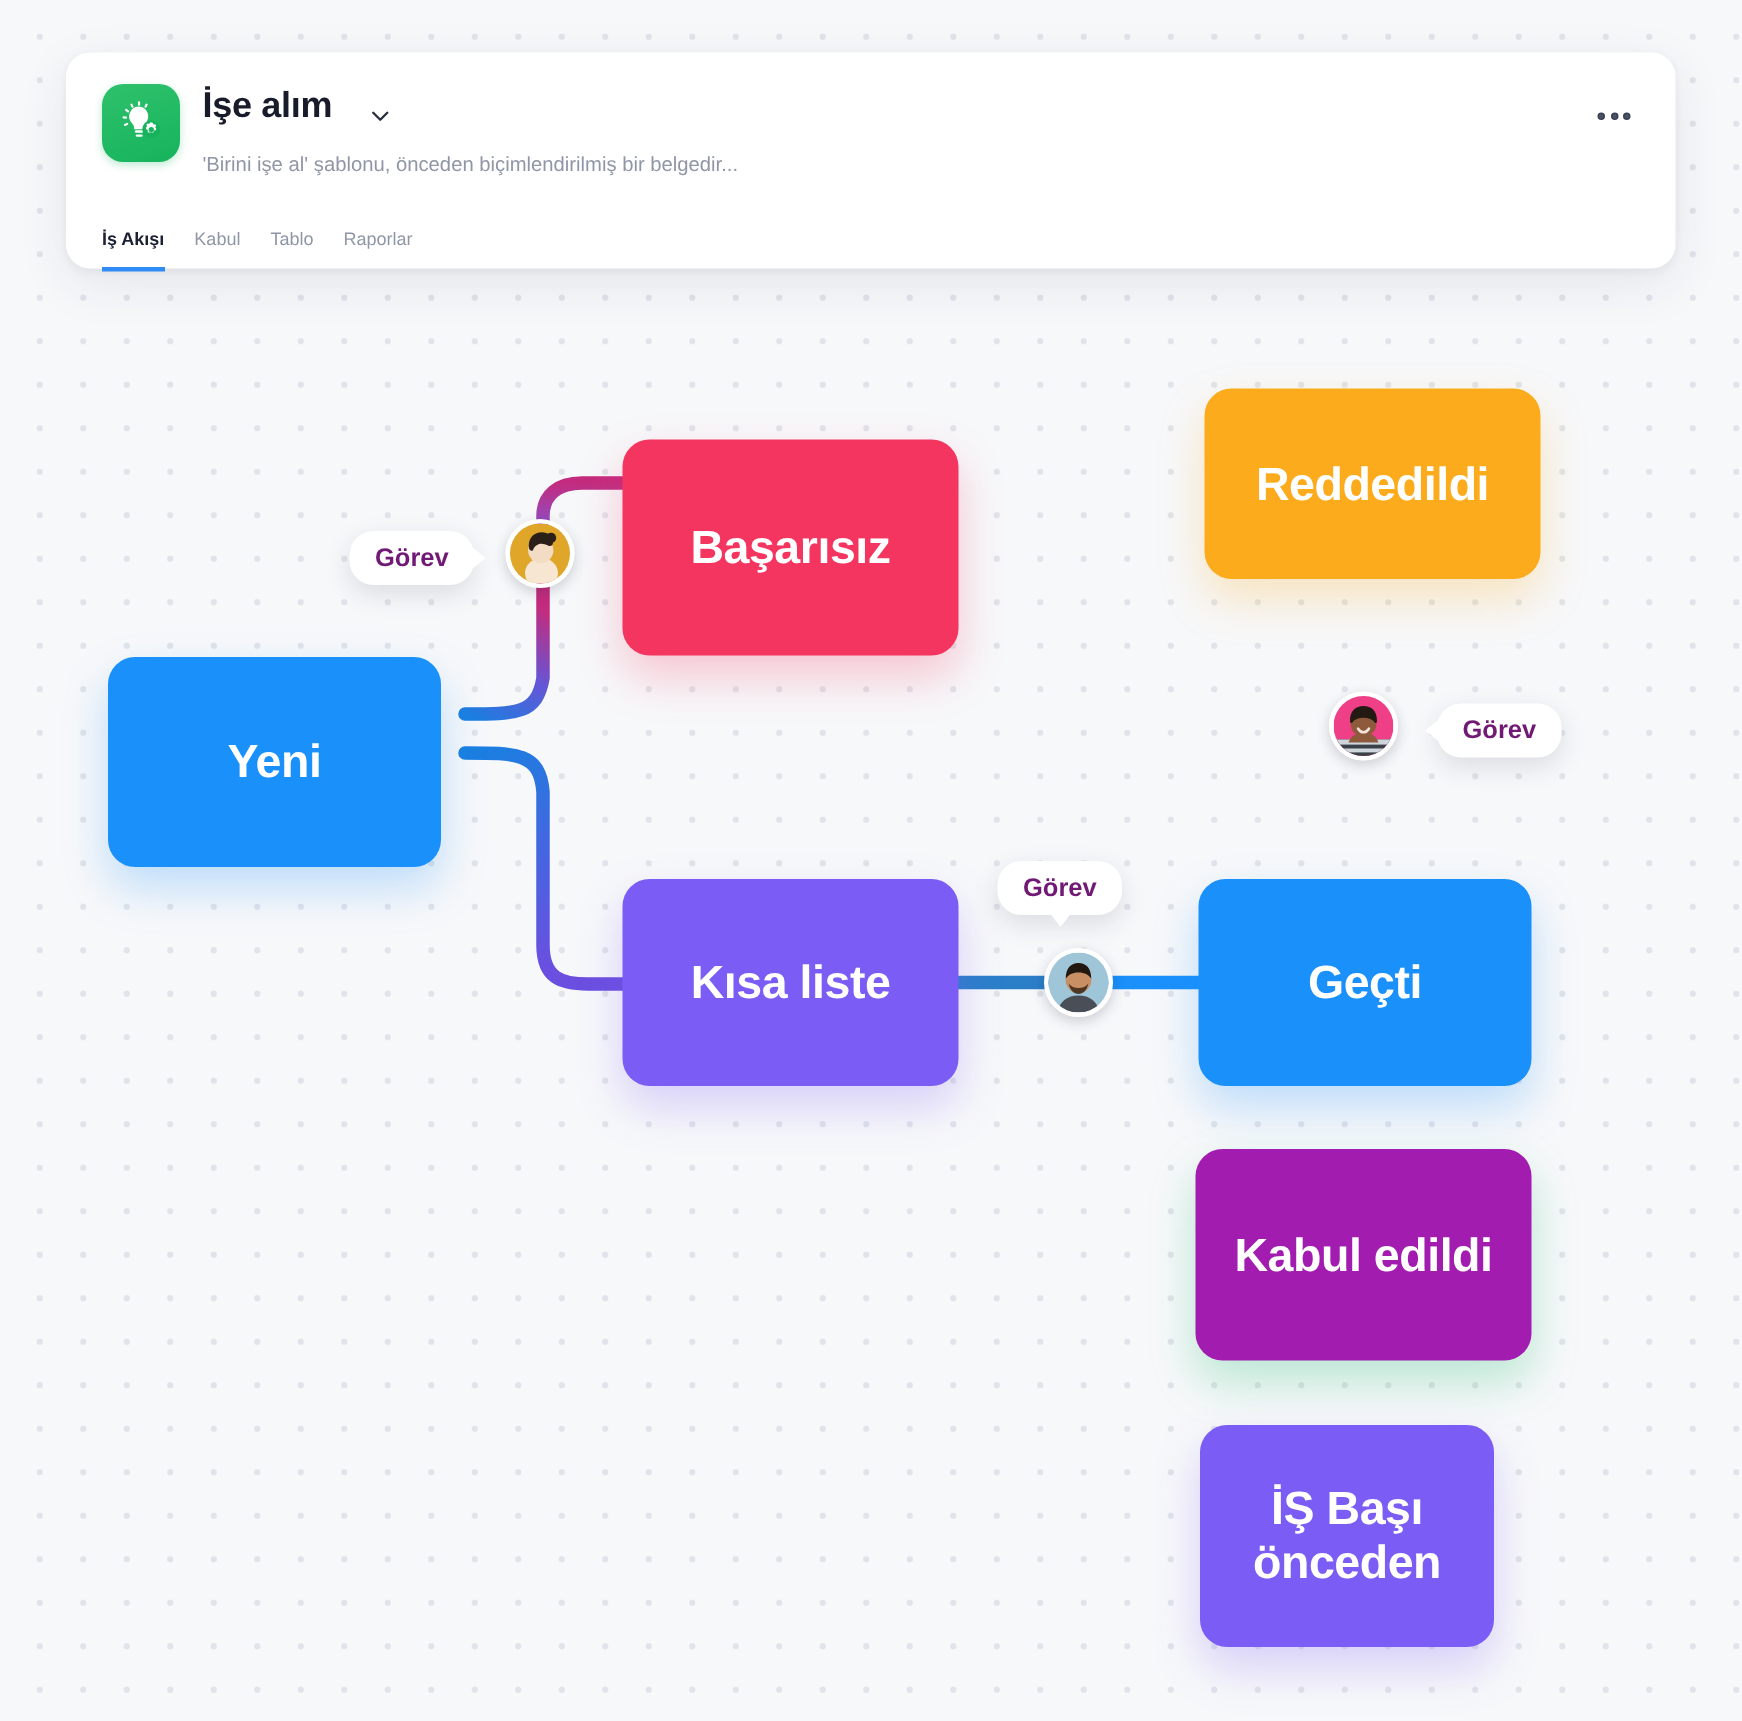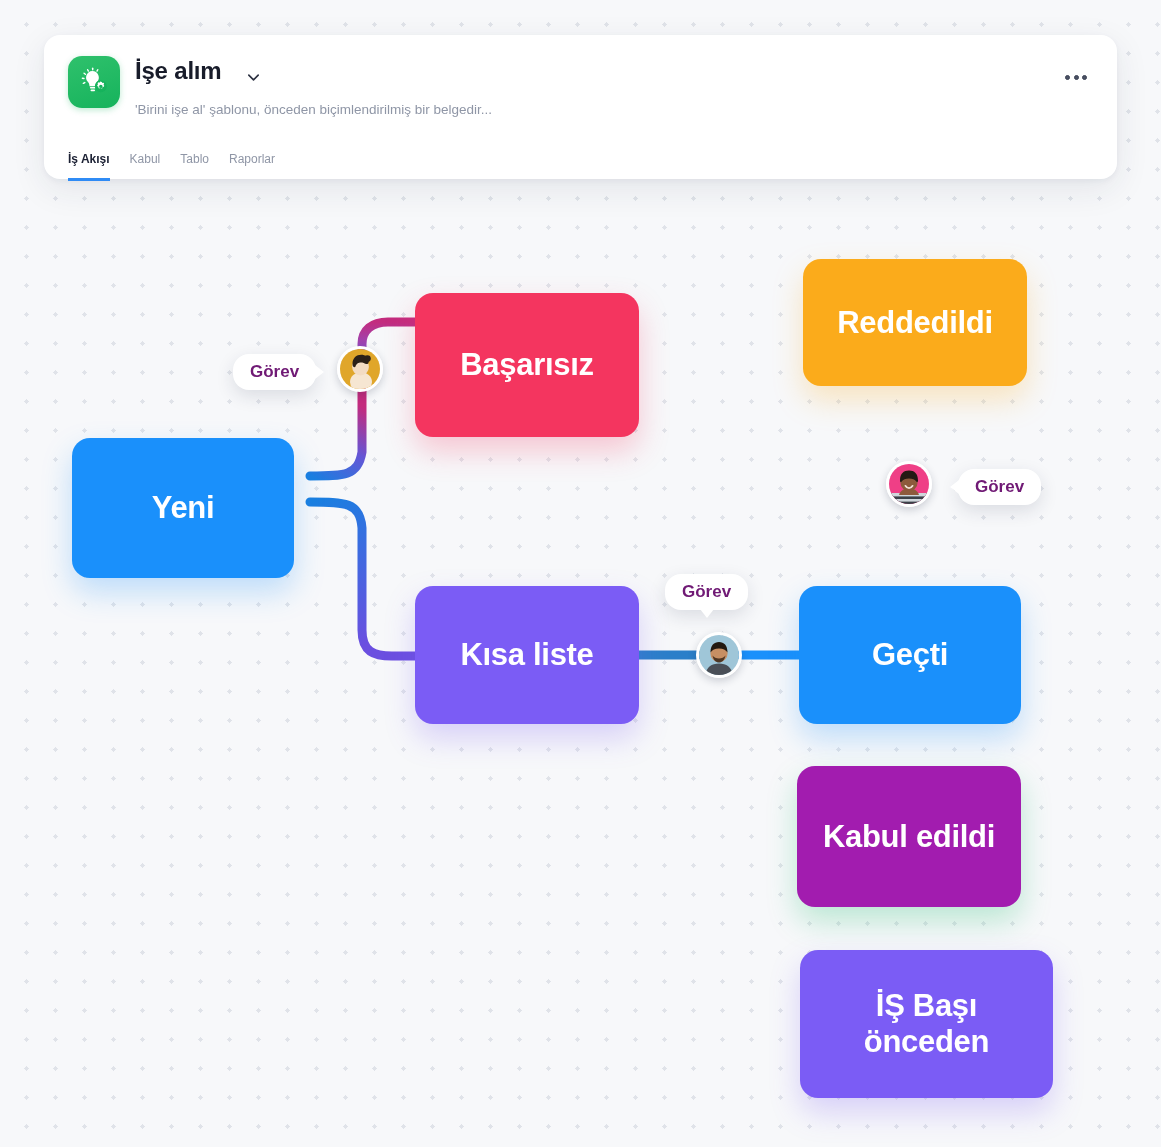--- a/index.html
+++ b/index.html
@@ -69,21 +69,21 @@
   .n-reddedildi{left:803px;top:69px;width:224px;height:127px;background:#fbab1b;
     box-shadow:0 14px 30px rgba(251,171,27,.26);text-align:right;}
   .n-yeni{left:72px;top:228px;width:222px;height:140px;background:#1a90fb;
     box-shadow:0 14px 30px rgba(26,144,251,.26);margin-top:20px;}
   .n-kisaliste{left:415px;top:396px;width:224px;height:138px;background:#7b5cf5;
     box-shadow:0 14px 30px rgba(123,92,245,.26);}
   .n-gecti{left:799px;top:396px;width:222px;height:138px;background:#1a90fb;
     box-shadow:0 14px 30px rgba(26,144,251,.26);}
   .n-kabul{left:797px;top:576px;width:224px;height:141px;background:#a21caf;
     box-shadow:0 14px 30px rgba(15,183,101,.26);}
-  .n-isbasi{left:800px;top:760px;width:253px;height:148px;background:#7b5cf5;
+  .n-isbasi{left:800px;top:760px;width:196px;height:148px;background:#7b5cf5;
     box-shadow:0 14px 30px rgba(123,92,245,.26);}
 
   
   .avatar{
     position:absolute;width:46px;height:46px;border-radius:50%;
     border:3.5px solid #ffffff;box-sizing:border-box;overflow:hidden;
     box-shadow:0 3px 9px rgba(25,35,60,.2);cursor:pointer;
   }
   .av1{left:337px;top:156px;}
   .av2{left:886px;top:271px;}

